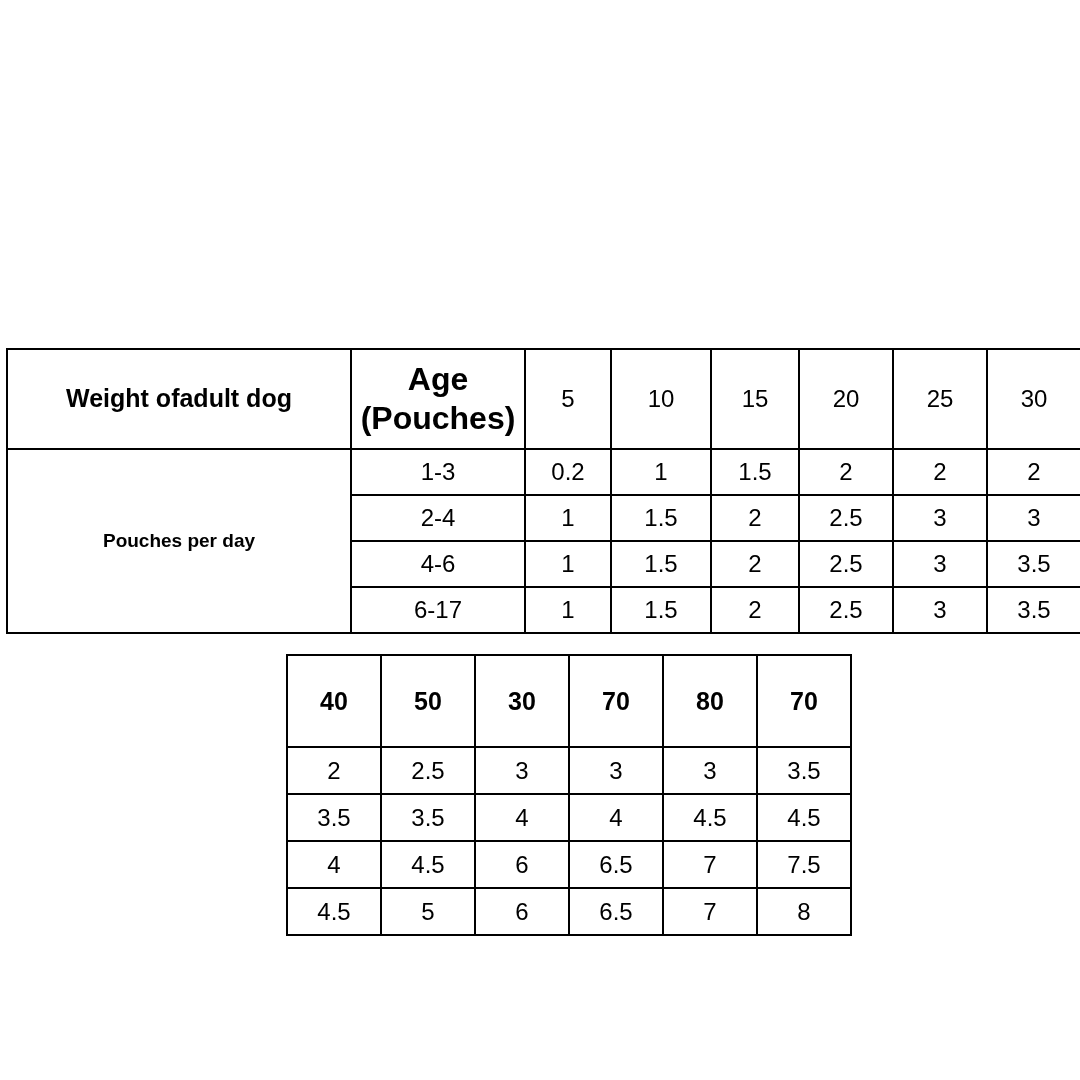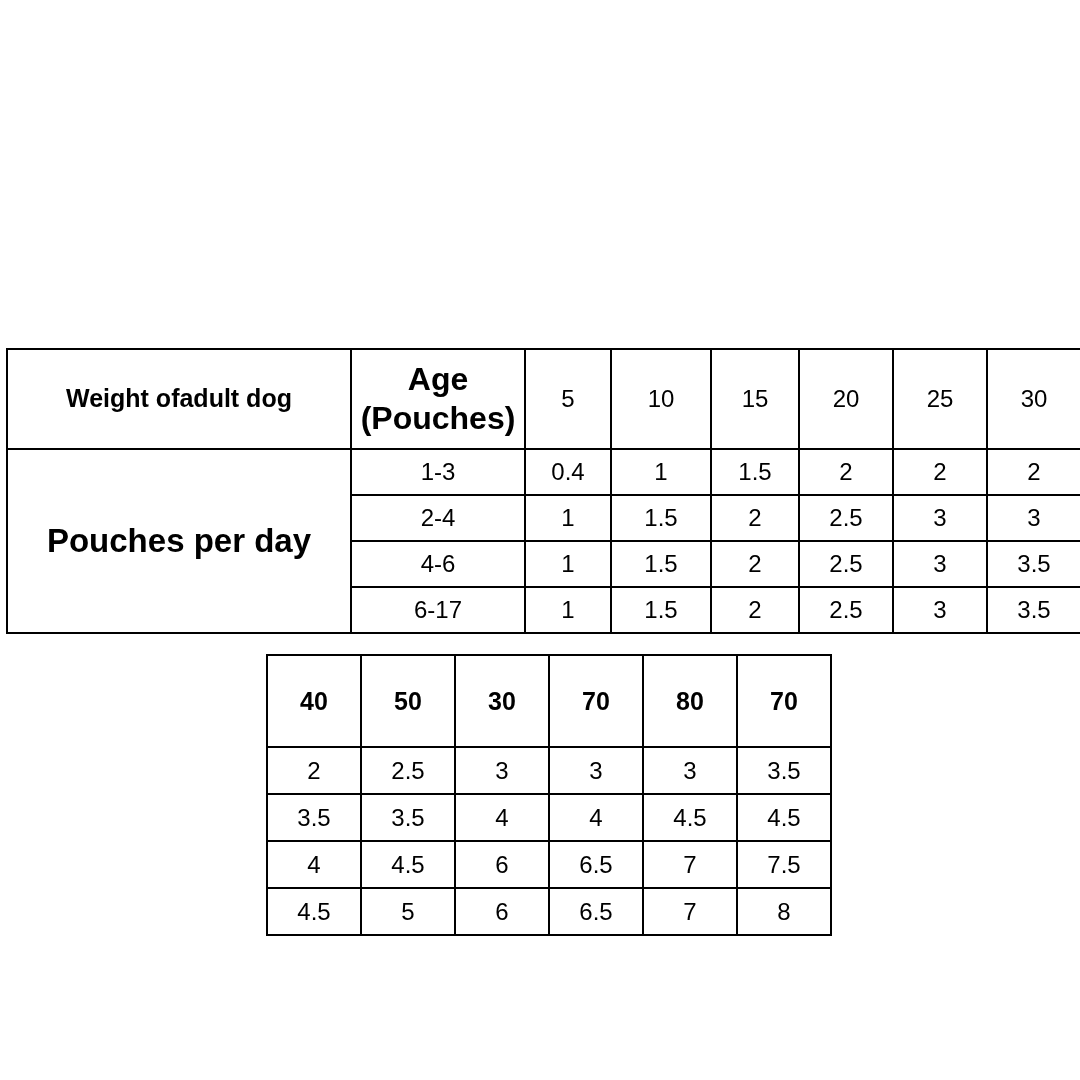--- a/index.html
+++ b/index.html
@@ -36,21 +36,21 @@
     padding: 4px 2px;
     background: #ffffff;
     white-space: nowrap;
   }
   table.grid td.hdr {
     font-weight: bold;
     font-size: 25px;
   }
   table.grid td.rowlabel {
     font-weight: bold;
-    font-size: 33px;
+    font-size: 19px;
   }
   table.grid td.agecell {
     font-size: 32px;
     line-height: 1.22;
     white-space: normal;
   }
 
   
   .t1-c0 { width: 344px; }
   .t1-c1 { width: 174px; }
@@ -70,20 +70,21 @@
     left: 266px;
     top: 654px;
   }
   .t2-col { width: 94px; }
   .t2-row-h { height: 92px; }
   .t2-row { height: 47px; }
 
   table.grid2 {
     border-collapse: collapse;
     table-layout: fixed;
+    margin-left: 20px;
   }
   table.grid2 td {
     border: 2px solid #000000;
     text-align: center;
     vertical-align: middle;
     font-size: 24px;
     padding: 4px 2px;
     background: #ffffff;
     white-space: nowrap;
   }
@@ -118,21 +119,21 @@
         <td>10</td>
         <td>15</td>
         <td>20</td>
         <td>25</td>
         <td>30</td>
       </tr>
 
       <tr class="t1-row">
         <td class="rowlabel" rowspan="4">Pouches per day</td>
         <td>1-3</td>
-        <td>0.4</td>
+        <td>0.2</td>
         <td>1</td>
         <td>1.5</td>
         <td>2</td>
         <td>2</td>
         <td>2</td>
       </tr>
 
       <tr class="t1-row">
         <td>2-4</td>
         <td>1</td>

